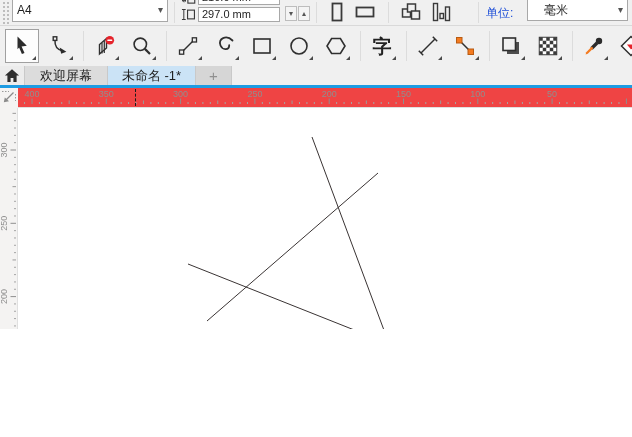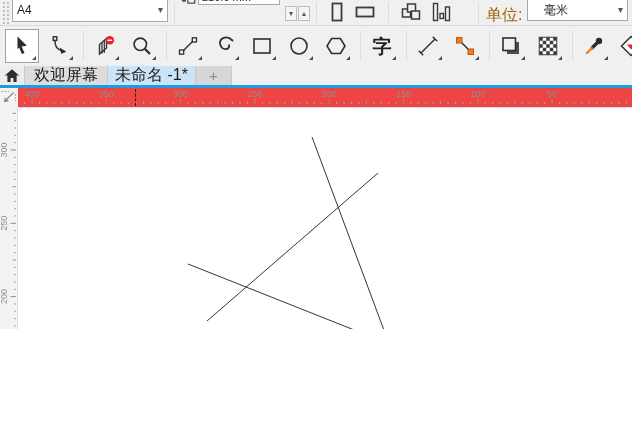--- a/index.html
+++ b/index.html
@@ -21,21 +21,21 @@
   .size-stack { position:absolute; left:181px; top:-11px; }
   .size-row { display:flex; align-items:center; height:16px; margin-bottom:1px; }
   .dim-icon { width:15px; height:15px; flex:0 0 15px; margin-right:2px; }
   .field { width:82px; height:15px; background:#fff; border:1px solid #a8a8a8;
            font-size:11px; padding:0 3px; display:flex; align-items:center; color:#1e1e1e; }
   .spinners { position:absolute; left:284px; top:6px; display:flex; }
   .spin-btn { width:12px; height:15px; border:1px solid #bdbdbd; background:#f4f4f4;
               font-size:8px; color:#555; line-height:13px; text-align:center; margin-left:1px; }
   .icon-btn { position:absolute; top:-1px; width:26px; height:26px; border:none;
               background:transparent; display:flex; align-items:center; justify-content:center; }
-  .units-label { position:absolute; left:486px; top:5px; font-size:16px; color:#a16207; }
+  .units-label { position:absolute; left:486px; top:5px; font-size:12px; color:#1d4ed8; }
   .units-combo { left:527px; top:-1px; width:101px; height:22px;padding-left:16px; }
 
   
   .toolbox { position:absolute; left:0; top:26px; width:632px; height:40px; background:#f0f0f0;
              display:flex; align-items:center; padding-left:2px; }
   .toolbox .gripper { position:static; width:8px; height:30px; margin-right:3px; }
   .tool { position:relative; width:34px; height:34px; flex:0 0 34px; margin-right:3px;
           border:1px solid transparent; background:transparent;
           display:flex; align-items:center; justify-content:center; }
   .tool.active { background:#fdfdfd; border:1px solid #a0a0a0; }
@@ -43,21 +43,21 @@
                  border-left:4px solid transparent; border-bottom:4px solid #4a4a4a; }
   .tool .glyph { font-size:19px; font-weight:700; color:#222; line-height:1; }
   .tsep { width:1px; height:30px; background:#dcdcdc; margin:0 4px; flex:0 0 1px; }
 
   
   .tabbar { position:absolute; left:0; top:66px; width:632px; height:22px; background:#f0f0f0;
             border-bottom:3px solid #1d9ce3; display:flex; }
   .home-btn { width:24px; height:19px; border:none; background:#ececec;
               display:flex; align-items:center; justify-content:center; }
   .tab { height:19px; display:flex; align-items:center; justify-content:center;
-         font-size:16px; color:#1e1e1e; border-right:1px solid #c9c9c9; }
+         font-size:13px; color:#1e1e1e; border-right:1px solid #c9c9c9; }
   .tab-welcome { width:84px; background:#dcdcdc; border-left:1px solid #c9c9c9; }
   .tab-doc { width:88px; background:#cbe3f6;text-align:right; }
   .tab-plus { width:36px; background:#d6d6d6; color:#8f8f8f; font-size:15px; font-weight:400; }
 
   
   .corner { position:absolute; left:0; top:88px; width:18px; height:20px; background:#f4f3f2; }
   .hruler { position:absolute; left:18px; top:88px; width:614px; height:20px; background:#ef4444;
             border-bottom:1px solid #e0e0e0; }
   .hruler svg, .vruler svg { display:block; }
   .h-marker { position:absolute; top:1px; height:17px; width:0;
@@ -80,20 +80,31 @@
     <div class="sep" style="left:174px"></div>
 
     <div class="size-stack">
       <div class="size-row">
         <svg class="dim-icon" viewBox="0 0 24 24">
           <path d="M2 17 L8 17 M2 17 L4.5 15 M2 17 L4.5 19 M8 17 L5.5 15 M8 17 L5.5 19" stroke="#3a3a3a" stroke-width="1.6" fill="none"></path>
           <rect x="11" y="8" width="11" height="13" fill="none" stroke="#3a3a3a" stroke-width="1.8"></rect>
         </svg>
         <div class="field">
           <span>210.0 mm</span>
+        </div>
+      </div>
+      <div class="size-row">
+        <svg class="dim-icon" viewBox="0 0 24 24">
+          <line x1="4.5" y1="4" x2="4.5" y2="20" stroke="#3a3a3a" stroke-width="1.6"></line>
+          <line x1="1.5" y1="4" x2="7.5" y2="4" stroke="#3a3a3a" stroke-width="1.6"></line>
+          <line x1="1.5" y1="20" x2="7.5" y2="20" stroke="#3a3a3a" stroke-width="1.6"></line>
+          <rect x="10.5" y="5" width="11" height="14" fill="none" stroke="#3a3a3a" stroke-width="1.8"></rect>
+        </svg>
+        <div class="field">
+          <span>297.0 mm</span>
         </div>
       </div>
     </div>
     <div class="spinners">
       <div class="spin-btn">▾</div>
       <div class="spin-btn">▴</div>
     </div>
 
     <div class="sep" style="left:316px"></div>
     <button class="icon-btn" style="left:324px">

